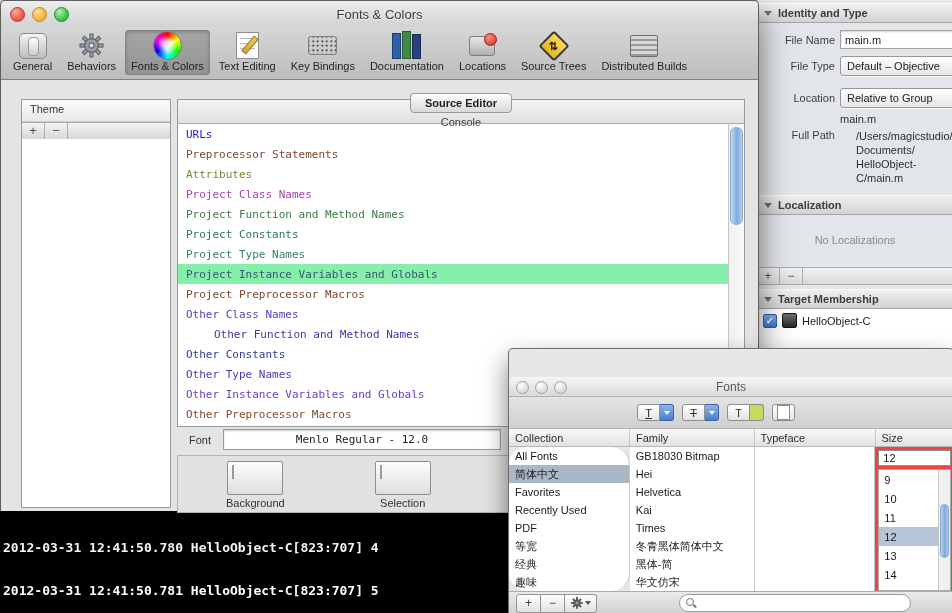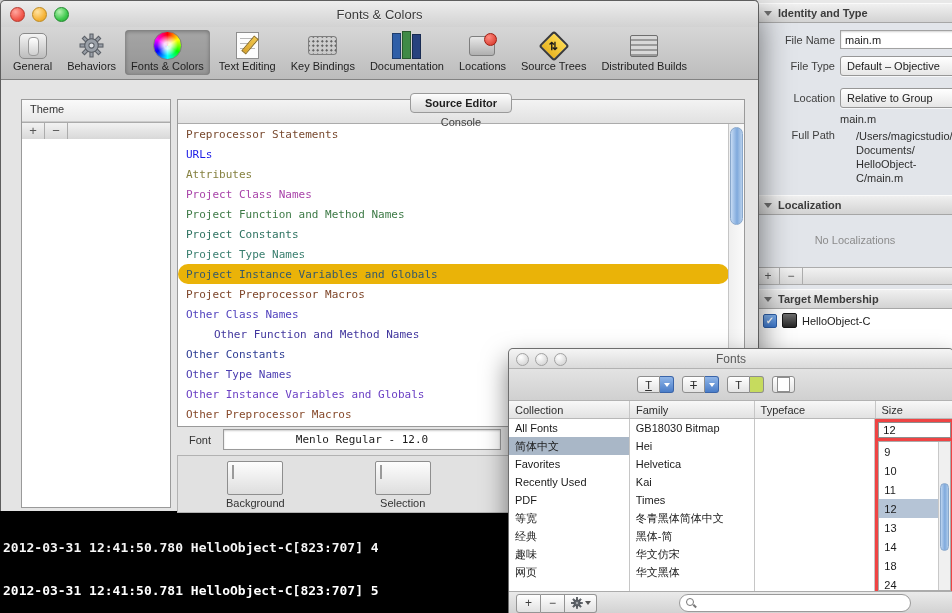--- a/index.html
+++ b/index.html
@@ -72,41 +72,41 @@
   .theme-footer{height:16px;flex:none;background:linear-gradient(#F2F2F2,#D8D8D8);border-top:1px solid #ABABAB;display:flex;}
   .theme-footer .insp-mini-btn{font-size:13px;}
 
   
   .editor-panel{position:absolute;left:176px;top:98px;width:566px;height:326px;background:#FFF;border:1px solid #9A9A9A;}
   .tab-strip{height:23px;background:linear-gradient(#F3F3F3,#E1E1E1);border-bottom:1px solid #ABABAB;display:flex;align-items:center;justify-content:center;flex-direction:column;}
   .tab{padding:3px 14px;color:#444;}
   .tab.selected{background:linear-gradient(#FDFDFD,#D9D9D9);border:1px solid #9A9A9A;border-radius:4px;font-weight:bold;color:#1E1E1E;}
   .cat-list{position:absolute;top:24px;left:0;right:15px;bottom:0;font-family:"DejaVu Sans Mono",monospace;font-size:11px;overflow:hidden;}
   .cat-row{height:20px;display:flex;align-items:center;padding:0 8px;white-space:nowrap;}
-  .cat-row.selected{background:#eab308;border-radius:10px;}
+  .cat-row.selected{background:#86efac;}
   .vscroll{position:absolute;top:24px;right:0;bottom:0;width:15px;background:linear-gradient(to right,#EFEFEF,#FAFAFA);border-left:1px solid #C5C5C5;}
   .vthumb{position:absolute;left:1px;right:1px;top:3px;height:96px;border-radius:7px;background:linear-gradient(to right,#C6DBF4,#7FA9DC 55%,#B7D0EC);border:1px solid #89A8CC;}
 
   .font-row{position:absolute;left:176px;top:428px;width:566px;height:21px;display:flex;align-items:center;}
   .font-label{width:46px;text-align:center;color:#333;}
   .font-field{width:276px;height:19px;background:#FFF;border:1px solid #9A9A9A;box-shadow:inset 0 1px 2px rgba(0,0,0,.2);
     display:flex;align-items:center;justify-content:center;font-family:"DejaVu Sans Mono",monospace;font-size:11px;color:#1A1A1A;}
 
   .swatch-strip{position:absolute;left:176px;top:454px;width:566px;height:51px;background:#E1E1E1;border:1px solid #B2B2B2;
     display:flex;align-items:flex-start;padding:5px 0 0 48px;gap:90px;}
   .swatch{display:flex;flex-direction:column;align-items:center;gap:2px;}
   .swatch-well{width:46px;height:24px;border:1px solid #8E8E8E;border-radius:2px;background:linear-gradient(#FDFDFD,#DEDEDE);padding:4px;}
   .swatch-color{width:100%;height:100%;border:1px solid #9A9A9A;}
   .swatch-label{color:#333;}
 
   
   .fonts-panel{position:absolute;left:508px;top:348px;width:444px;height:265px;z-index:4;background:#E7E7E7;
     border:1px solid #6E6E6E;border-bottom:none;border-radius:5px 5px 0 0;box-shadow:0 12px 26px rgba(0,0,0,.5);display:flex;flex-direction:column;}
   .fp-titlebar{height:19px;flex:none;border-radius:5px 5px 0 0;background:linear-gradient(#F5F5F5,#DADADA);border-bottom:1px solid #B2B2B2;
-    position:relative;display:flex;align-items:center;justify-content:center;color:#5A5A5A;font-size:12px;}
+    position:relative;display:flex;align-items:center;justify-content:center;color:#5A5A5A;font-size:12px;margin-top:28px;}
   .fp-lights{position:absolute;left:7px;top:4px;display:flex;gap:6px;}
   .fp-light{width:11px;height:11px;border-radius:50%;background:radial-gradient(circle at 35% 30%,#FFFFFF,#CBCBCB);border:1px solid #A2A2A2;}
   .fp-toolbar{height:31px;flex:none;background:linear-gradient(#E3E3E3,#D0D0D0);border-bottom:1px solid #B2B2B2;display:flex;align-items:center;padding-left:128px;gap:8px;}
   .fp-ctl{display:flex;height:17px;}
   .fp-ctl-main{width:21px;background:linear-gradient(#FFF,#E3E3E3);border:1px solid #8E8E8E;border-radius:3px 0 0 3px;
     display:flex;align-items:center;justify-content:center;font-size:11px;color:#2E2E2E;}
   .fp-ctl-main.only{border-radius:3px;}
   .fp-ctl-arrow{width:13px;background:linear-gradient(#8FB5E8,#4A7DC8);border:1px solid #3A64A8;border-left:none;border-radius:0 3px 3px 0;display:flex;align-items:center;justify-content:center;}
   .fp-ctl-arrow .tri{width:0;height:0;border-left:3px solid transparent;border-right:3px solid transparent;border-top:4px solid #FFF;}
   .fp-ctl-swatch{width:13px;background:#C6DB5E;border:1px solid #8E8E8E;border-left:none;border-radius:0 3px 3px 0;}
@@ -303,22 +303,22 @@
         <span class="insp-mini-btn">−</span>
       </div>
     </div>
 
     <div class="editor-panel">
       <div class="tab-strip">
         <span class="tab selected">Source Editor</span>
         <span class="tab">Console</span>
       </div>
       <div class="cat-list">
+        <div class="cat-row" style="color: rgb(26, 26, 230);">URLs</div>
         <div class="cat-row" style="color: rgb(120, 73, 46);">Preprocessor Statements</div>
-        <div class="cat-row" style="color: rgb(26, 26, 230);">URLs</div>
         <div class="cat-row" style="color: rgb(133, 128, 63);">Attributes</div>
         <div class="cat-row" style="color: rgb(169, 67, 169);">Project Class Names</div>
         <div class="cat-row" style="color: rgb(61, 122, 70);">Project Function and Method Names</div>
         <div class="cat-row" style="color: rgb(45, 114, 96);">Project Constants</div>
         <div class="cat-row" style="color: rgb(56, 126, 110);">Project Type Names</div>
         <div class="cat-row selected" style="color: rgb(53, 89, 107);">Project Instance Variables and Globals</div>
         <div class="cat-row" style="color: rgb(126, 69, 40);">Project Preprocessor Macros</div>
         <div class="cat-row" style="color: rgb(82, 67, 190);">Other Class Names</div>
         <div class="cat-row" style="color: rgb(66, 55, 158); margin-left: 28px;">Other Function and Method Names</div>
         <div class="cat-row" style="color: rgb(45, 60, 148);">Other Constants</div>
@@ -383,21 +383,21 @@
     </div>
 
     <div class="fp-headers">
       <span class="fp-header-cell" style="width:122px;">Collection</span>
       <span class="fp-header-cell" style="width:126px;">Family</span>
       <span class="fp-header-cell" style="width:122px;">Typeface</span>
       <span class="fp-header-cell" style="width:74px;border-right:none;">Size</span>
     </div>
 
     <div class="fp-lists">
-      <div class="fp-col" style="width:122px;">
+      <div class="fp-col" style="width:122px;border-radius:18px;">
         <div class="fp-row">All Fonts</div>
         <div class="fp-row selected">简体中文</div>
         <div class="fp-row">Favorites</div>
         <div class="fp-row">Recently Used</div>
         <div class="fp-row">PDF</div>
         <div class="fp-row">等宽</div>
         <div class="fp-row">经典</div>
         <div class="fp-row">趣味</div>
         <div class="fp-row">网页</div>
       </div>

